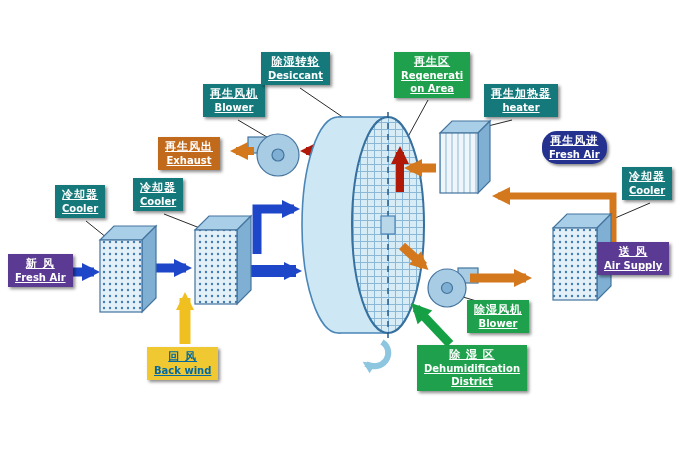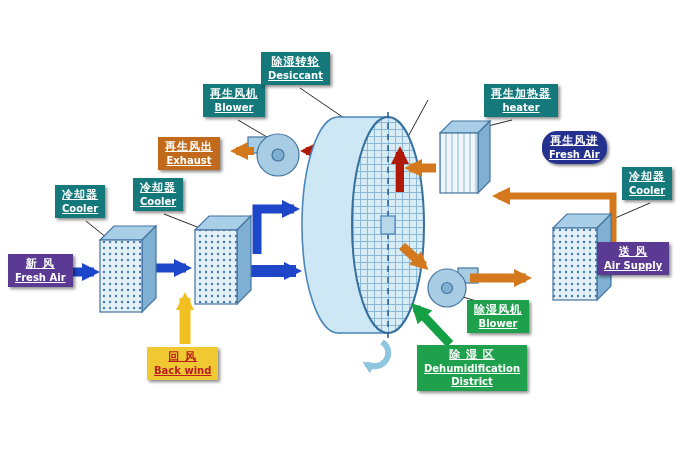--- a/index.html
+++ b/index.html
@@ -6,21 +6,21 @@
   #stage{position:relative;width:700px;height:451px;background:#ffffff;overflow:hidden;
          font-family:"DejaVu Sans","Liberation Sans",sans-serif;}
   #diagram-svg{position:absolute;left:0;top:0;}
   .label{position:absolute;color:#fff;text-align:center;padding:3px 7px;
          box-shadow:2px 2px 3px rgba(0,0,0,.45);line-height:1.3;white-space:nowrap;text-decoration:underline;}
   .label .zh{display:block;font-size:11px;font-weight:bold;letter-spacing:1px;}
   .label .en{display:block;font-size:10px;font-weight:bold;letter-spacing:0;}
   .teal{background:#15787b;}
   .purple{background:#5a3a92;}
   .orange{background:#c26a1c;}
-  .yellow{background:#f0c832;color:#b91c1c;}
+  .yellow{background:#f0c832;color:#0369a1;}
   .green{background:#1fa04c;}
   .navy{background:#24318f;border-radius:15px;}
 </style>
 </head>
 <body>
 
 <div id="stage">
 
   <svg id="diagram-svg" width="700" height="451" viewBox="0 0 700 451">
     <defs>
@@ -168,20 +168,25 @@
   <div class="label orange" style="left:158px;top:137px;">
     <span class="zh">再生风出</span>
     <span class="en">Exhaust</span>
   </div>
 
   <div class="label teal" style="left:261px;top:52px;">
     <span class="zh">除湿转轮</span>
     <span class="en">Desiccant</span>
   </div>
 
+  <div class="label green" style="left:394px;top:52px;">
+    <span class="zh">再生区</span>
+    <span class="en">Regenerati</span>
+    <span class="en">on Area</span>
+  </div>
 
   <div class="label teal" style="left:484px;top:84px;">
     <span class="zh">再生加热器</span>
     <span class="en">heater</span>
   </div>
 
   <div class="label navy" style="left:542px;top:131px;">
     <span class="zh">再生风进</span>
     <span class="en">Fresh Air</span>
   </div>

